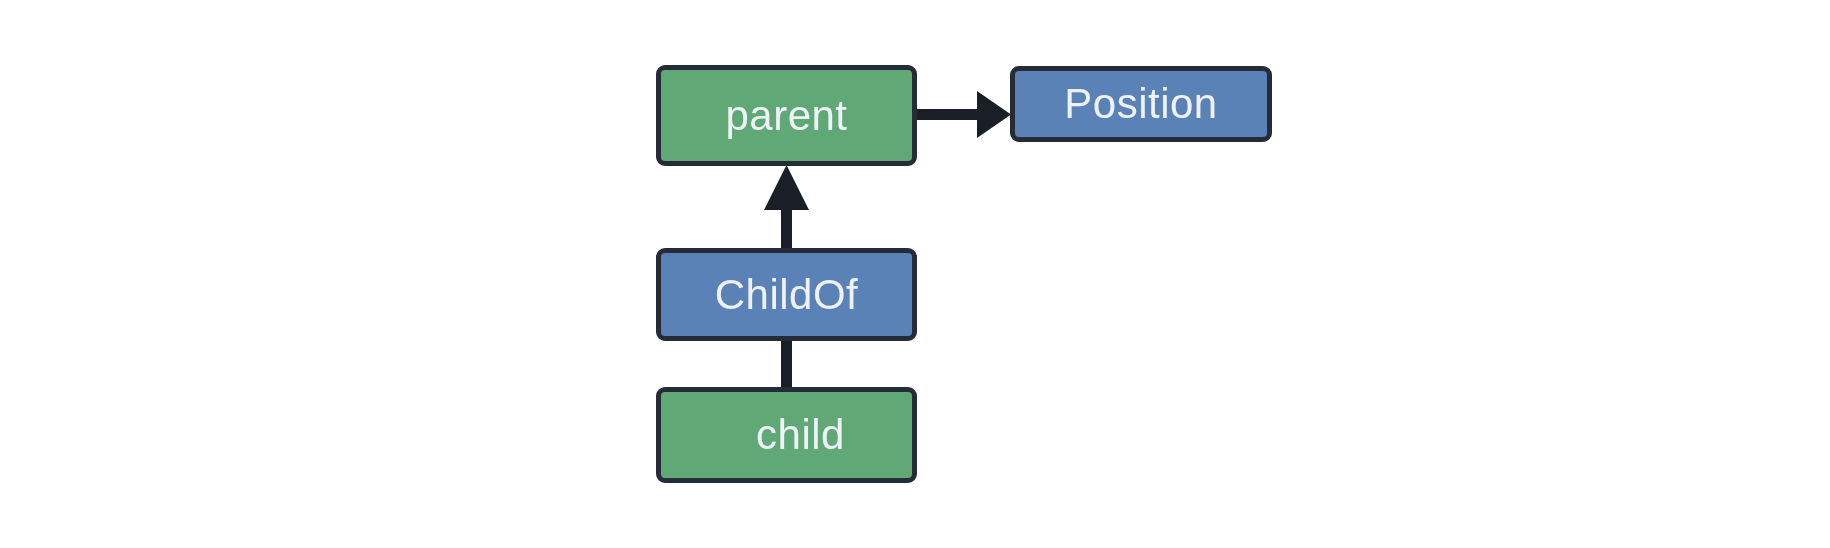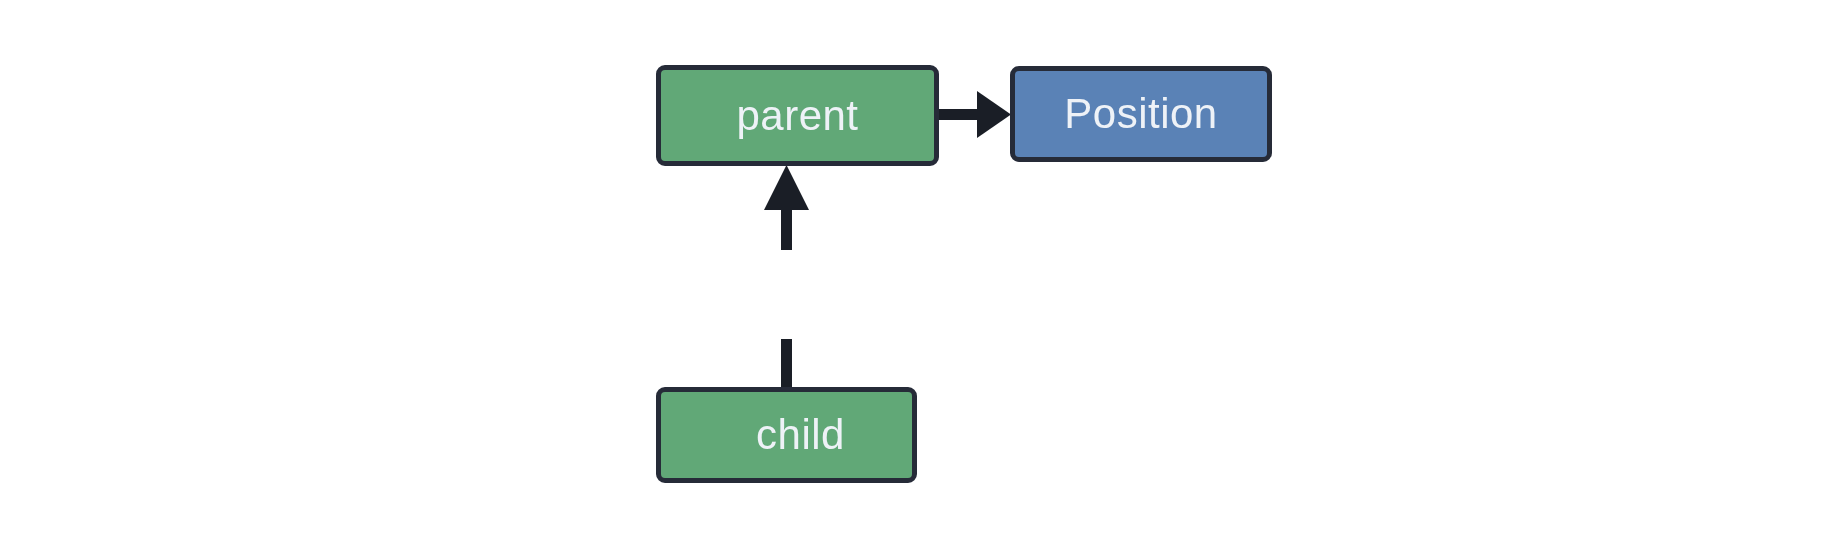--- a/index.html
+++ b/index.html
@@ -32,22 +32,22 @@
     border-radius: 9px;
     color: var(--label-text);
     font-size: 42px;
     line-height: 1;
     letter-spacing: 0.5px;
     user-select: none;
   }
   .node--entity   { background: var(--entity-fill); }
   .node--component{ background: var(--component-fill); }
 
-  .node--parent   { left: 656px;  top: 65px;  width: 283px; height: 101px; }
-  .node--position { left: 1010px; top: 66px;  width: 262px; height: 96px;  }
+  .node--parent   { left: 656px;  top: 65px;  width: 261px; height: 101px; }
+  .node--position { left: 1010px; top: 66px;  width: 262px; height: 76px;  }
   .node--childof  { left: 656px;  top: 248px; width: 261px; height: 93px;  }
   .node--child    { left: 656px;  top: 387px; width: 261px; height: 96px; padding-left: 28px;  }
 
   .connector-layer {
     position: absolute;
     left: 0; top: 0;
     width: 1830px;
     height: 548px;
     pointer-events: none;
   }
@@ -75,18 +75,21 @@
   </svg>
 
   <div class="node node--entity node--parent">
     <span>parent</span>
   </div>
 
   <div class="node node--component node--position">
     <span>Position</span>
   </div>
 
+  <div class="node node--component node--childof">
+    <span>ChildOf</span>
+  </div>
 
   <div class="node node--entity node--child">
     <span>child</span>
   </div>
 
 </div>
 
 </body></html>

